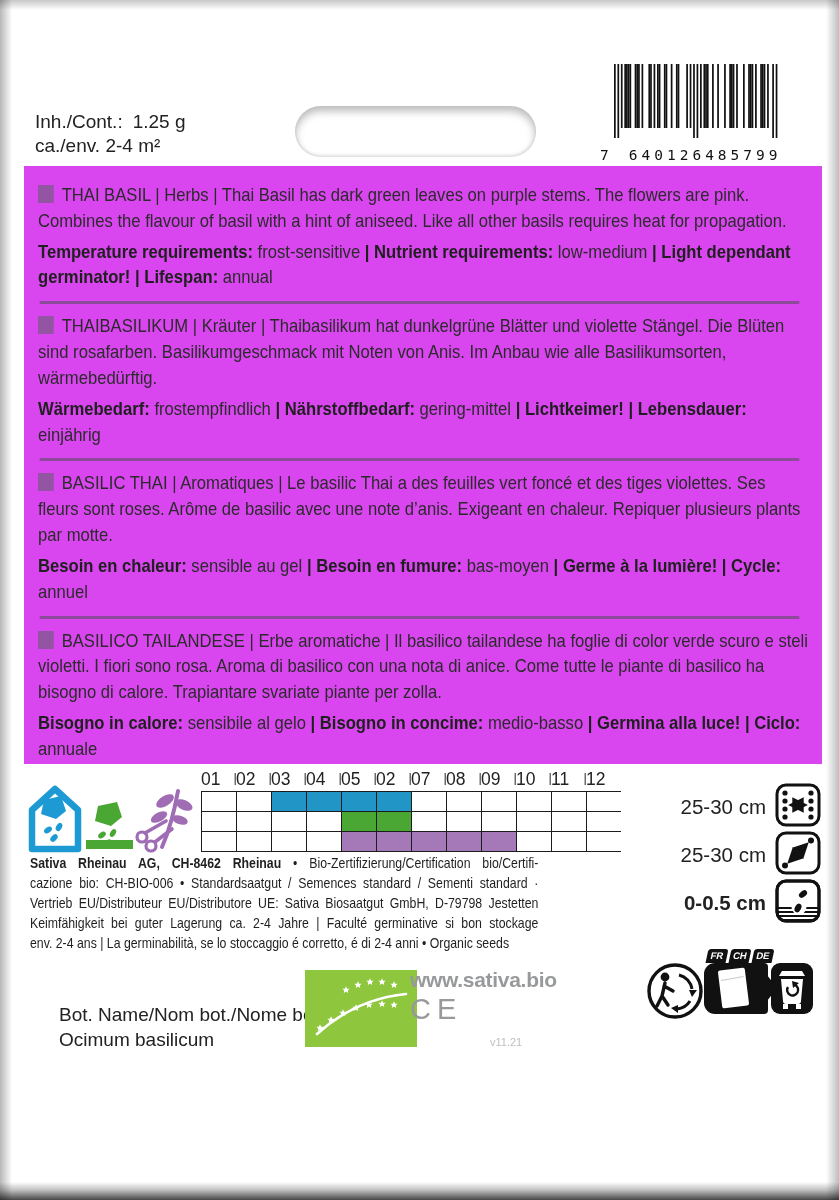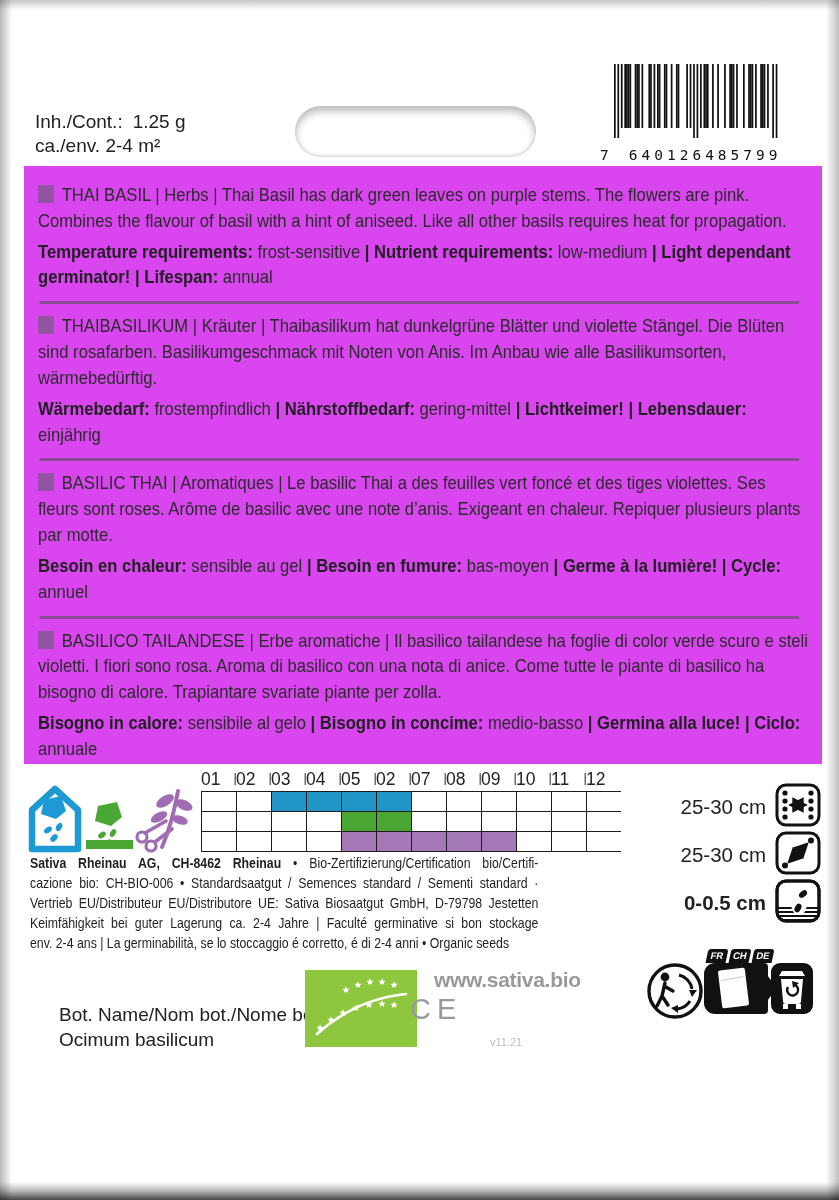--- a/index.html
+++ b/index.html
@@ -67,21 +67,21 @@
   .company .jline { white-space:nowrap; text-align:justify; text-align-last:justify; }
   .company b { font-weight:bold; }
 
   
   .botname { left:59px; top:1003px; font-size:19px; line-height:1.3; color:#222; }
   .botname .latin { }
 
   .eu-logo { left:305px; top:970px; width:112px; height:77px; background:#8ec63e; }
 
   .brand { left:410px; top:968px; width:130px; color:#97999b; }
-  .brand .www { font-weight:bold; font-size:21px; letter-spacing:-0.3px;margin-left:24px; }
+  .brand .www { font-weight:bold; font-size:21px; letter-spacing:-0.3px; }
   .brand .ce  { font-size:29px; letter-spacing:6px; margin-top:1px; }
   .brand .ver { position:absolute; left:80px; top:38px; font-size:11px; color:#bdbfc1;margin-top:30px; }
 
   
   .triman { left:645px; top:961px; }
   .sortbox { left:704px; top:949px; }
   .tabs { display:flex; gap:3px; margin-left:3px; }
   .tab { width:20px; height:14px; background:#111; color:#fff; font-size:9.5px; font-weight:bold;
          text-align:center; line-height:14px; border-radius:3px 3px 0 0; transform:skewX(-12deg); }
   .sortrow { display:flex; margin-top:0px; }

